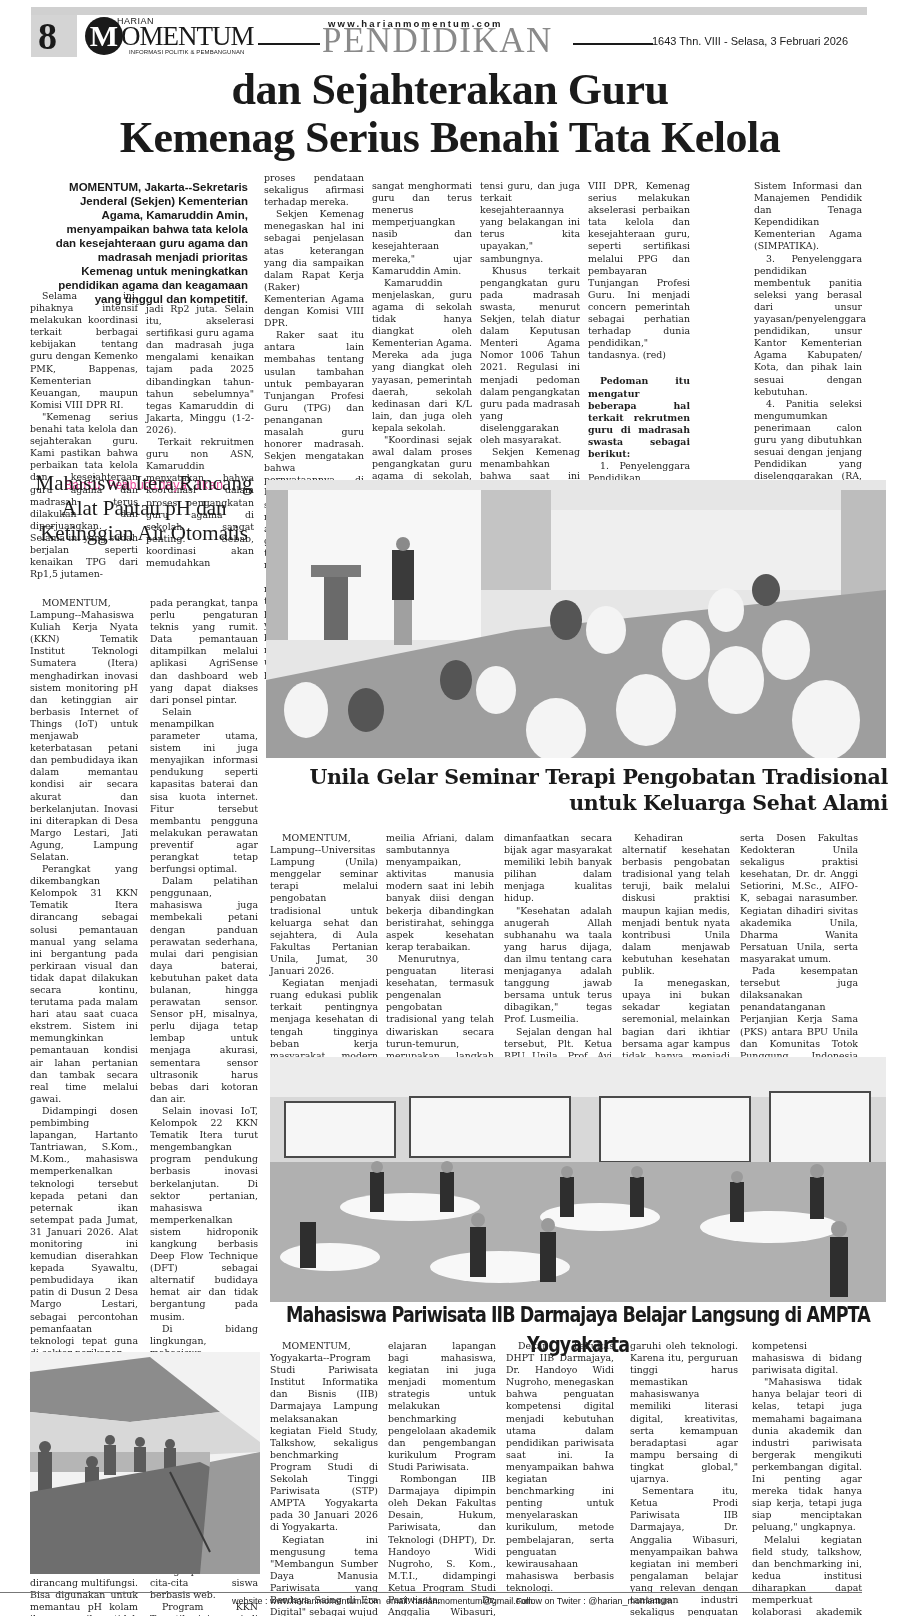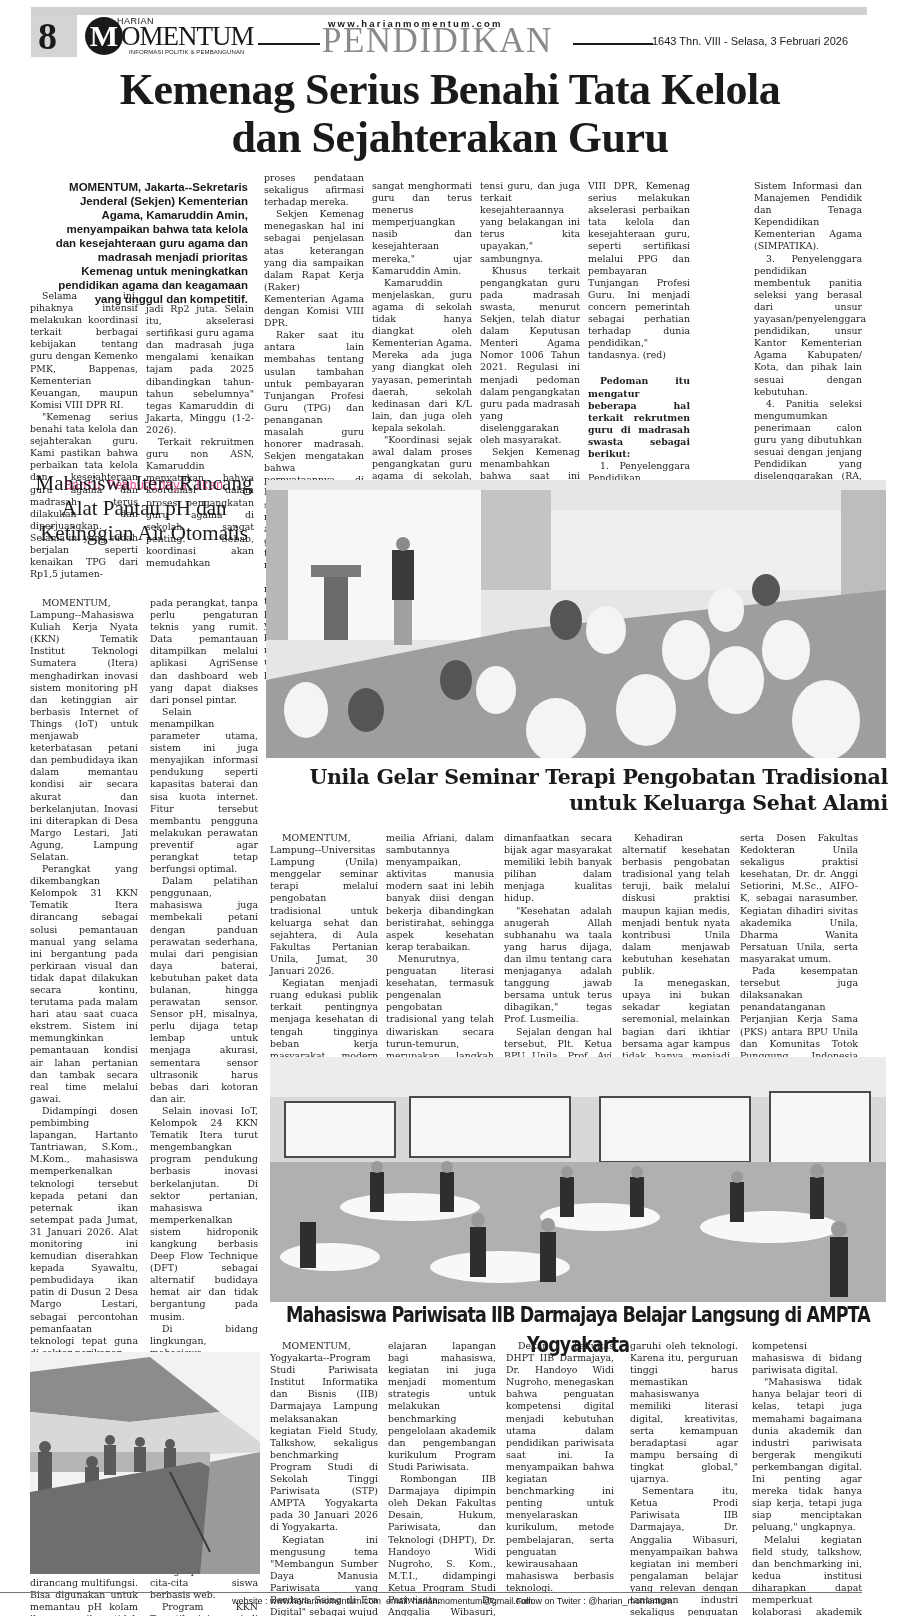--- a/index.html
+++ b/index.html
@@ -61,22 +61,22 @@
   <div class="logo-name">OMENTUM</div>
   <div class="logo-tagline">INFORMASI POLITIK &amp; PEMBANGUNAN</div>
 </div>
 <div class="head-line-1"></div>
 <div class="site-url">www.harianmomentum.com</div>
 <div class="section-title">PENDIDIKAN</div>
 <div class="head-line-2"></div>
 <div class="issue-info">1643 Thn. VIII - Selasa, 3 Februari 2026</div>
 
 <div class="main-headline">
+  <div>dan Sejahterakan Guru</div>
   <div>Kemenag Serius Benahi Tata Kelola</div>
-  <div>dan Sejahterakan Guru</div>
 </div>
 
 <div class="lead">MOMENTUM, Jakarta--Sekretaris Jenderal (Sekjen) Kementerian Agama, Kamaruddin Amin, menyampaikan bahwa tata kelola dan kesejahteraan guru agama dan madrasah menjadi prioritas Kemenag untuk meningkatkan pendidikan agama dan keagamaan yang unggul dan kompetitif.</div>
 
 <div class="col" style="left:30px; top:290px; width:108px;">
   <p>Selama ini, pihaknya intensif melakukan koordinasi terkait berbagai kebijakan tentang guru dengan Kemenko PMK, Bappenas, Kementerian Keuangan, maupun Komisi VIII DPR RI.</p>
   <p>"Kemenag serius benahi tata kelola dan sejahterakan guru. Kami pastikan bahwa perbaikan tata kelola dan kesejahteraan guru agama dan madrasah terus dilakukan dan diperjuangkan. Selama ini yang sudah berjalan seperti kenaikan TPG dari Rp1,5 jutamen-</p>
 </div>
 <div class="col" style="left:146px; top:290px; width:108px;margin-top:13px;">
   <p class="noindent">jadi Rp2 juta. Selain itu, akselerasi sertifikasi guru agama dan madrasah juga mengalami kenaikan tajam pada 2025 dibandingkan tahun-tahun sebelumnya" tegas Kamaruddin di Jakarta, Minggu (1-2-2026).</p>
@@ -125,21 +125,21 @@
   <p>MOMENTUM, Lampung--Mahasiswa Kuliah Kerja Nyata (KKN) Tematik Institut Teknologi Sumatera (Itera) menghadirkan inovasi sistem monitoring pH dan ketinggian air berbasis Internet of Things (IoT) untuk menjawab keterbatasan petani dan pembudidaya ikan dalam memantau kondisi air secara akurat dan berkelanjutan. Inovasi ini diterapkan di Desa Margo Lestari, Jati Agung, Lampung Selatan.</p>
   <p>Perangkat yang dikembangkan Kelompok 31 KKN Tematik Itera dirancang sebagai solusi pemantauan manual yang selama ini bergantung pada perkiraan visual dan tidak dapat dilakukan secara kontinu, terutama pada malam hari atau saat cuaca ekstrem. Sistem ini memungkinkan pemantauan kondisi air lahan pertanian dan tambak secara real time melalui gawai.</p>
   <p>Didampingi dosen pembimbing lapangan, Hartanto Tantriawan, S.Kom., M.Kom., mahasiswa memperkenalkan teknologi tersebut kepada petani dan peternak ikan setempat pada Jumat, 31 Januari 2026. Alat monitoring ini kemudian diserahkan kepada Syawaltu, pembudidaya ikan patin di Dusun 2 Desa Margo Lestari, sebagai percontohan pemanfaatan teknologi tepat guna di sektor perikanan.</p>
   <p>Anggota tim KKN, Achmad Ma'rufi, menjelaskan bahwa perangkat tersebut menggunakan mikrokontroler ESP32 sebagai pusat pemrosesan data dan modul SIM800L untuk konektivitas seluler. Teknologi ini memungkinkan data pH dan ketinggian air dikirim secara otomatis ke aplikasi digital tanpa memerlukan jaringan Wi-Fi. "Alat ini dirancang multifungsi. Bisa digunakan untuk memantau pH kolam ikan agar ikan tidak stres, mengukur ketinggian air sawah, serta memantau air sumur warga," ujar Achmad.</p>
 
 </div>
 <div class="col" style="left:150px; top:597px; width:108px;">
   <p class="noindent">pada perangkat, tanpa perlu pengaturan teknis yang rumit. Data pemantauan ditampilkan melalui aplikasi AgriSense dan dashboard web yang dapat diakses dari ponsel pintar.</p>
   <p>Selain menampilkan parameter utama, sistem ini juga menyajikan informasi pendukung seperti kapasitas baterai dan sisa kuota internet. Fitur tersebut membantu pengguna melakukan perawatan preventif agar perangkat tetap berfungsi optimal.</p>
   <p>Dalam pelatihan penggunaan, mahasiswa juga membekali petani dengan panduan perawatan sederhana, mulai dari pengisian daya baterai, kebutuhan paket data bulanan, hingga perawatan sensor. Sensor pH, misalnya, perlu dijaga tetap lembap untuk menjaga akurasi, sementara sensor ultrasonik harus bebas dari kotoran dan air.</p>
-  <p>Selain inovasi IoT, Kelompok 24 KKN Tematik Itera turut mengembangkan program pendukung berbasis inovasi berkelanjutan. Di sektor pertanian, mahasiswa memperkenalkan sistem hidroponik kangkung berbasis Deep Flow Technique (DFT) sebagai alternatif budidaya hemat air dan tidak bergantung pada musim.</p>
+  <p>Selain inovasi IoT, Kelompok 22 KKN Tematik Itera turut mengembangkan program pendukung berbasis inovasi berkelanjutan. Di sektor pertanian, mahasiswa memperkenalkan sistem hidroponik kangkung berbasis Deep Flow Technique (DFT) sebagai alternatif budidaya hemat air dan tidak bergantung pada musim.</p>
   <p>Di bidang lingkungan, mahasiswa menginisiasi pembuatan eco enzyme dari limbah organik rumah tangga serta penerapan lubang biopori untuk meningkatkan daya resap tanah sekaligus mengolah sampah organik menjadi kompos. Sementara di sektor pendidikan, program School EduCorner: Jelajah Ilmu Pengetahuan menghadirkan ruang belajar interaktif yang dilengkapi dashboard cita-cita siswa berbasis web.</p>
   <p>Program KKN Tematik ini menjadi bagian dari upaya Itera mendorong hilirisasi inovasi mahasiswa melalui penerapan teknologi yang aplikatif dan sesuai kebutuhan masyarakat. Melalui pendekatan tersebut, mahasiswa tidak hanya menghadirkan solusi teknis, tetapi juga mendorong transformasi digital pertanian dan perikanan di tingkat desa. (red)</p>
 </div>
 
 <div class="photo" style="left:30px; top:1352px; width:230px; height:222px;">
   <svg viewBox="0 0 230 222" preserveAspectRatio="none">
     <rect width="230" height="222" fill="#f2f2f2"></rect>
     <polygon points="0,20 120,5 190,60 100,70 0,60" fill="#8c8c8c"></polygon>
     <polygon points="0,60 100,70 190,60 230,90 230,100 0,110" fill="#d8d8d8"></polygon>
     <rect x="0" y="100" width="180" height="20" fill="#b5b5b5"></rect>

